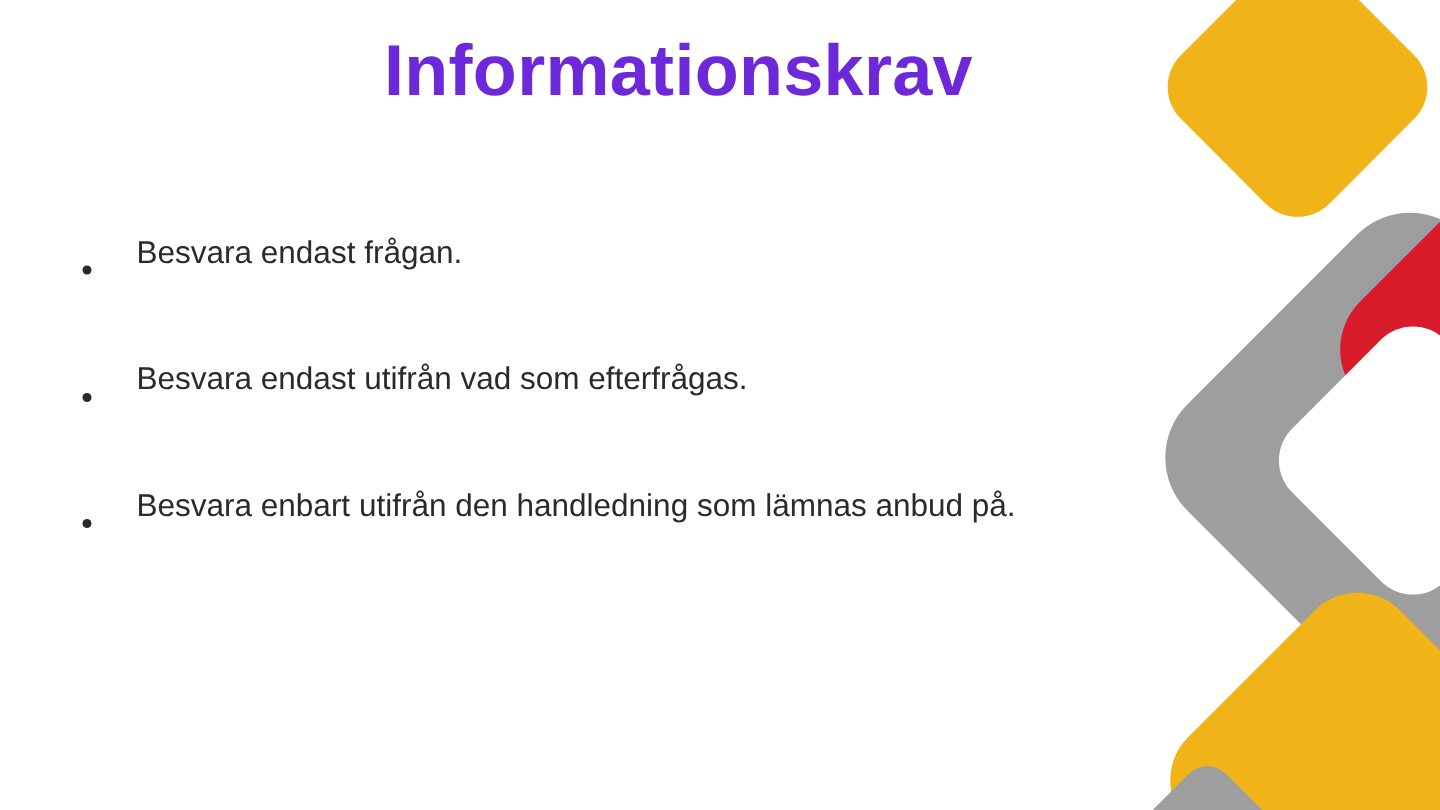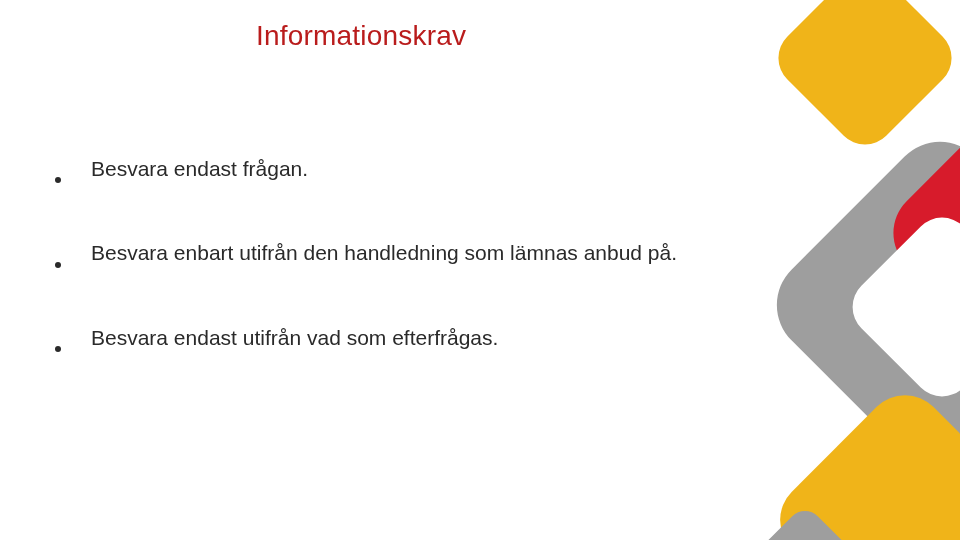--- a/index.html
+++ b/index.html
@@ -17,23 +17,23 @@
   .slide {
     position: relative;
     width: 960px;
     height: 540px;
   }
 
   .title {
     position: absolute;
     left: 256px;
     top: 20px;
-    font-size: 28px;
-    font-weight: 400;
-    color: #b91c1c;
+    font-size: 48px;
+    font-weight: 700;
+    color: #6d28d9;
     letter-spacing: 0.2px;
   }
 
   .body {
     position: absolute;
     left: 55px;
     top: 155px;
     width: 770px;
   }
 
@@ -77,25 +77,25 @@
 
   <div class="title">Informationskrav</div>
 
   <div class="body">
     <div class="bullet-row">
       <span class="bullet-dot"></span>
       <span class="bullet-text">Besvara endast frågan.</span>
     </div>
     <div class="bullet-row">
       <span class="bullet-dot"></span>
-      <span class="bullet-text">Besvara enbart utifrån den handledning som lämnas anbud på.</span>
+      <span class="bullet-text">Besvara endast utifrån vad som efterfrågas.</span>
     </div>
     <div class="bullet-row">
       <span class="bullet-dot"></span>
-      <span class="bullet-text">Besvara endast utifrån vad som efterfrågas.</span>
+      <span class="bullet-text">Besvara enbart utifrån den handledning som lämnas anbud på.</span>
     </div>
   </div>
 
   <svg class="decor" viewBox="0 0 200 540" xmlns="http://www.w3.org/2000/svg">
 
     <path d="M200 -50 A130 130 0 0 1 200 100 L200 -50 Z" fill="#d71b2b"></path>
 
     <g transform="translate(105,58) rotate(45)">
       <rect x="-70" y="-70" width="140" height="140" rx="30" ry="30" fill="#f0b419"></rect>
     </g>

